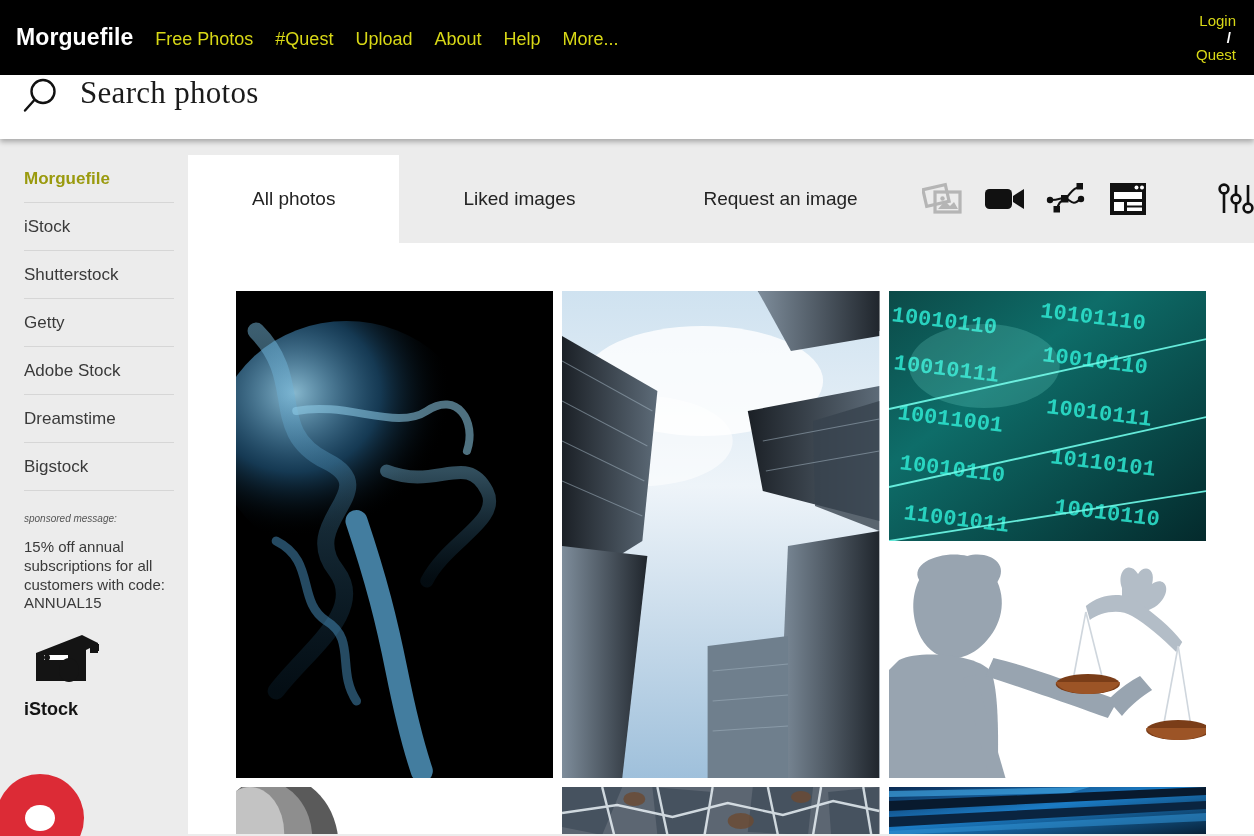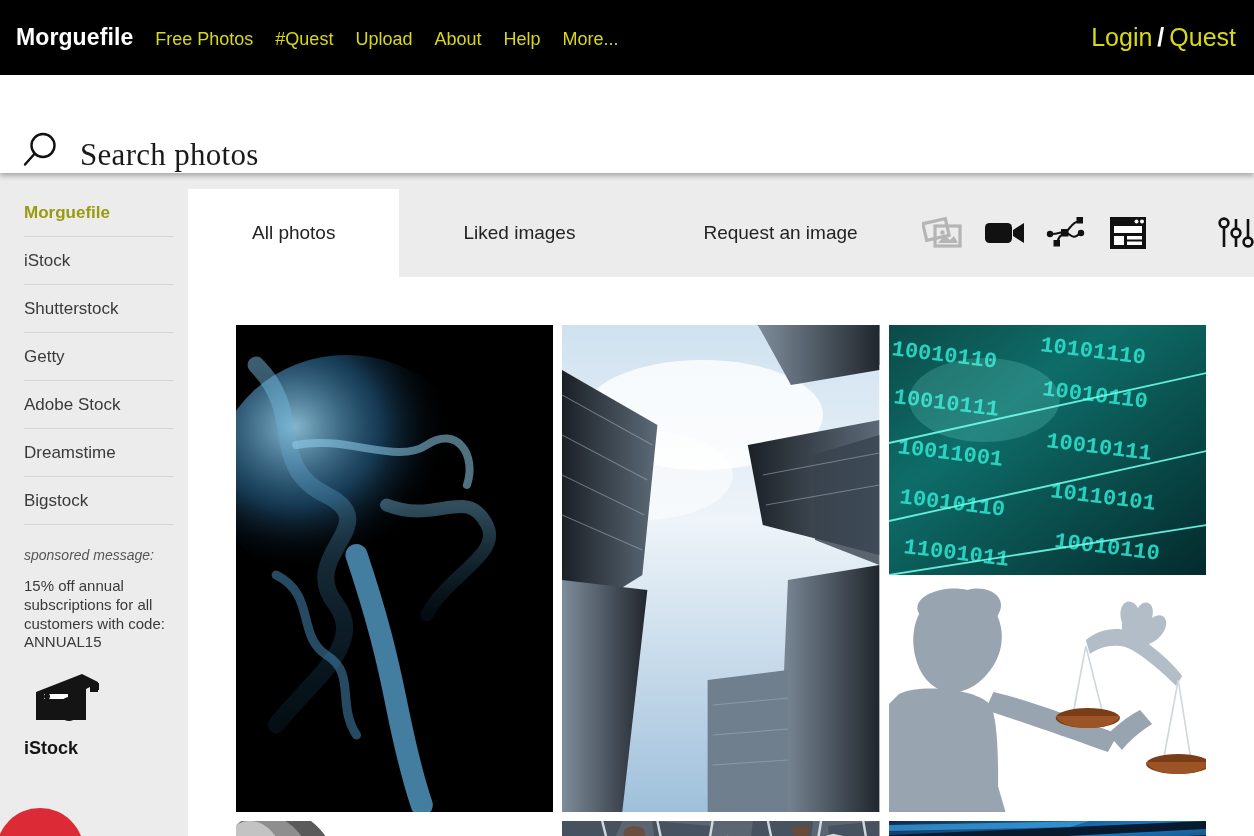--- a/index.html
+++ b/index.html
@@ -35,32 +35,33 @@
     font-size: 18px;
     margin-right: 22px;
     cursor: pointer;
     white-space: nowrap;
   }
   .navlink:last-child { margin-right: 16px; }
   #nav-right {
     margin-left: auto;
     display: flex;
     align-items: flex-end;
-    font-size: 25px;
+    font-size: 15px;
     white-space: nowrap;
+    flex-direction: column;
   }
   #nav-right .acct { color: #d8d816; cursor: pointer; }
   #nav-right .slash { color: #ffffff; padding: 0 5px; font-weight: bold; }
 
   
   #searchbar {
-    height: 98px;
+    height: 64px;
     background: #ffffff;
     display: flex;
-    align-items: flex-end;
+    align-items: flex-start;
     padding-left: 18px;
     box-shadow: 0 3px 5px rgba(0,0,0,.28);
     position: relative;
     z-index: 5;
   }
   #search-icon { width: 44px; height: 44px; flex: none; }
   #search-input {
     border: none;
     outline: none;
     background: transparent;
@@ -91,21 +92,21 @@
   .side-item {
     font-size: 17px;
     color: #3a3a3a;
     padding: 14px 0 13px 0;
     border-bottom: 1px solid #d6d6d6;
     cursor: pointer;
     white-space: nowrap;
   }
   .side-item.active { color: #9a9a0e; font-weight: bold; }
   #sponsor-label {
-    font-size: 14px;
+    font-size: 10px;
     font-style: italic;
     color: #555;
     margin-top: 22px;
   }
   #sponsor-text {
     font-size: 15px;
     color: #3a3a3a;
     line-height: 1.25;
     margin-top: 14px;
   }

